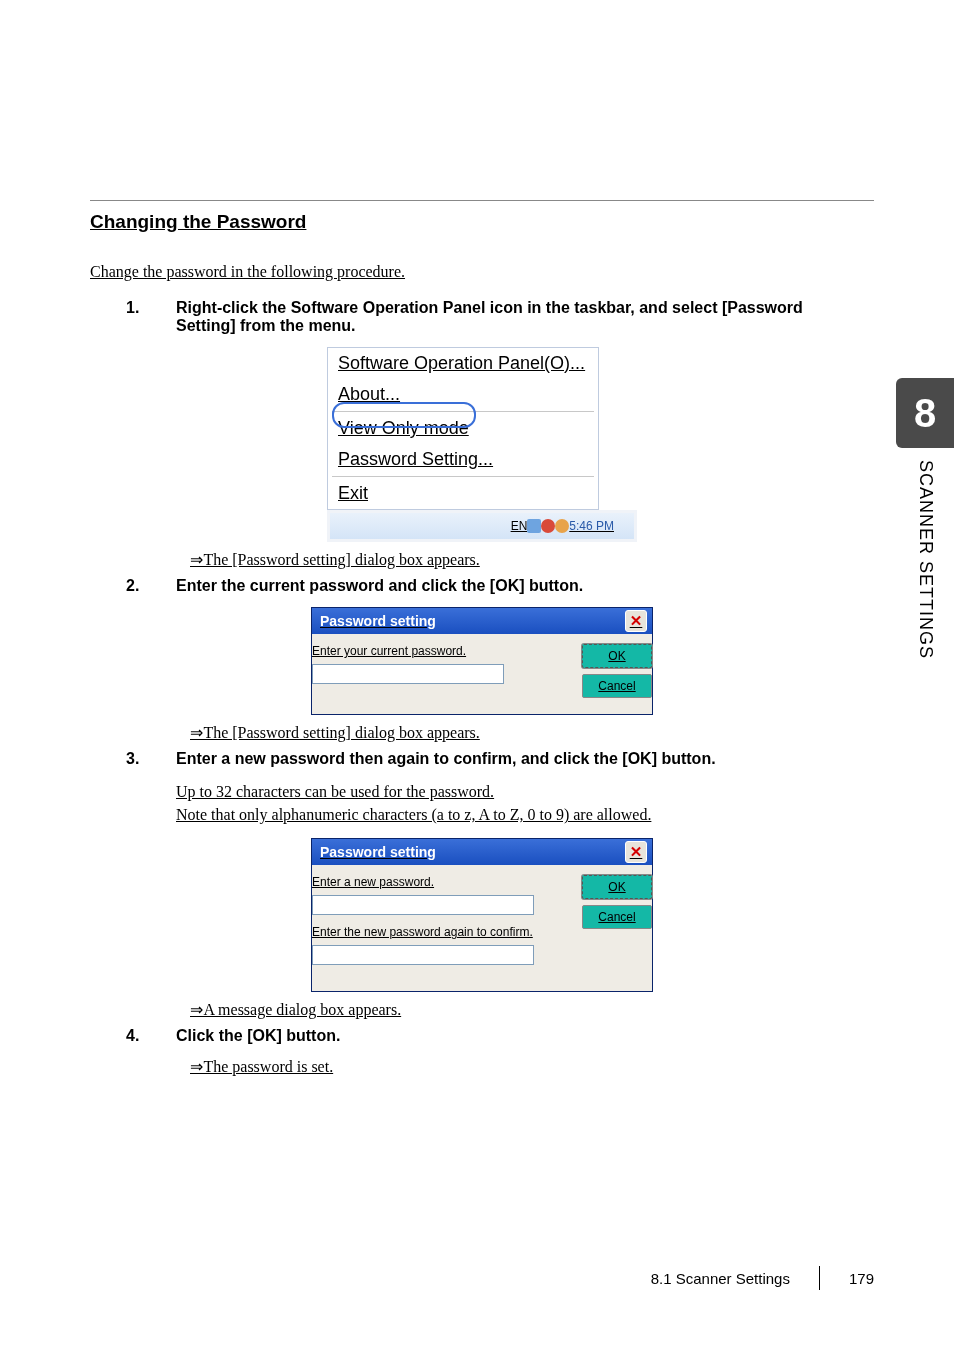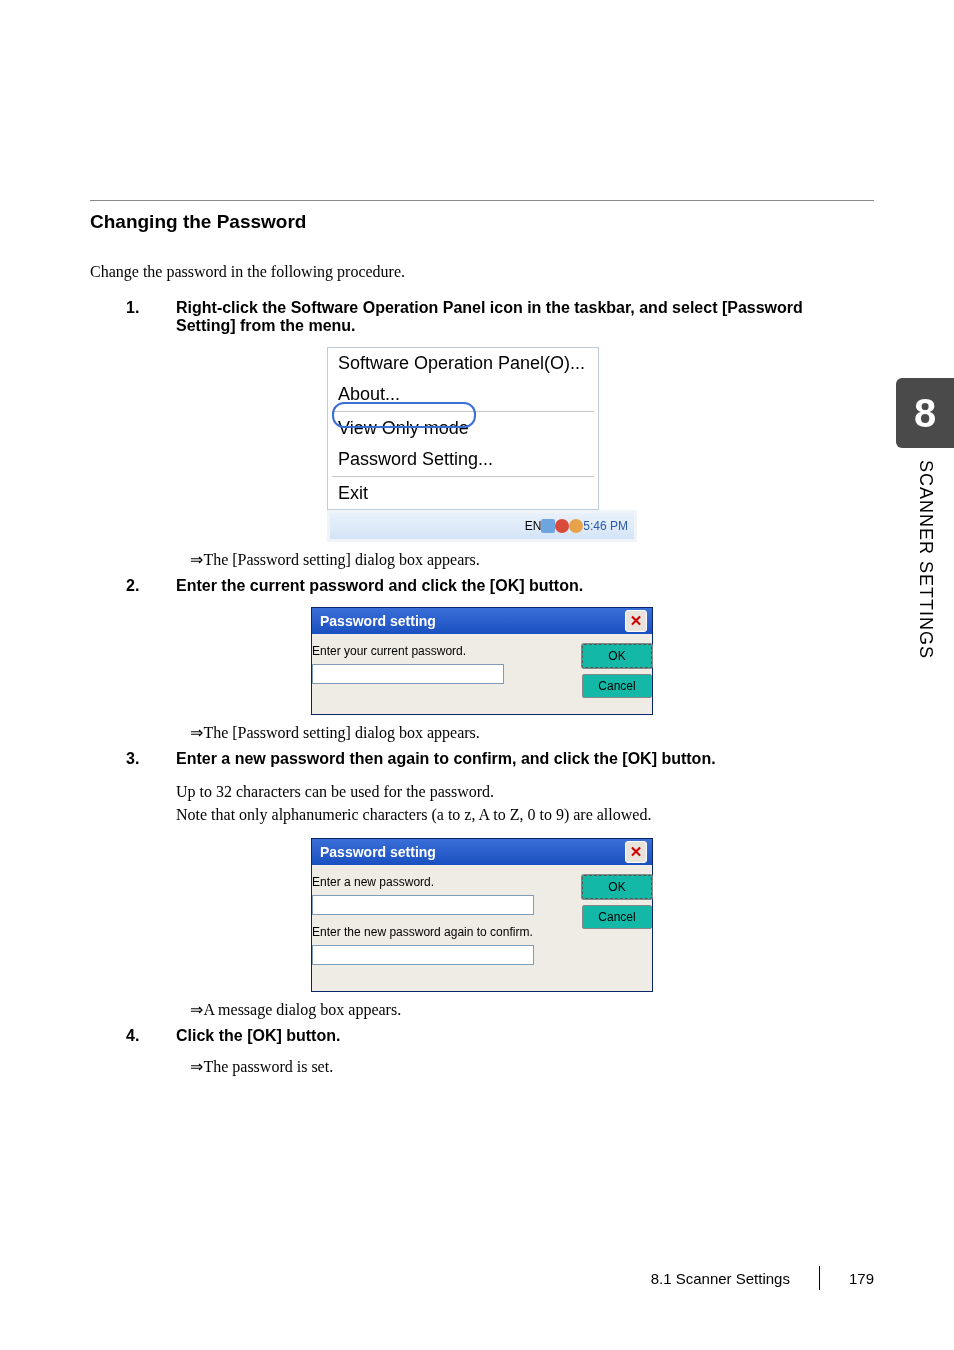--- a/index.html
+++ b/index.html
@@ -9,20 +9,21 @@
     background: #fff;
     color: #000;
     width: 954px;
     height: 1350px;
     position: relative;
     box-sizing: border-box;
   }
   .page {
     padding: 200px 80px 0 90px;
     position: relative;
+    text-decoration: underline;
   }
   .top-rule {
     border-top: 1px solid #888;
     margin-bottom: 10px;
   }
   .section-title {
     font-family: Arial, Helvetica, sans-serif;
     font-weight: bold;
     font-size: 19px;
     margin-bottom: 30px;
@@ -147,21 +148,21 @@
     border-radius: 12px;
     pointer-events: none;
   }
   .taskbar {
     border: 3px solid #f0f3f8;
     height: 26px;
     background: linear-gradient(#e9f1fb,#d4e4f7);
     display: flex;
     justify-content: flex-end;
     align-items: center;
-    padding-right: 6px;
+    padding-right: 20px;
     font-family: Tahoma, Arial, sans-serif;
     font-size: 12px;
     gap: 0;
   }
   .tray-icon {
     width: 14px;
     height: 14px;
     display: inline-block;
   }
   .tray-blue { background:#6ea4e0; border-radius:2px; }

